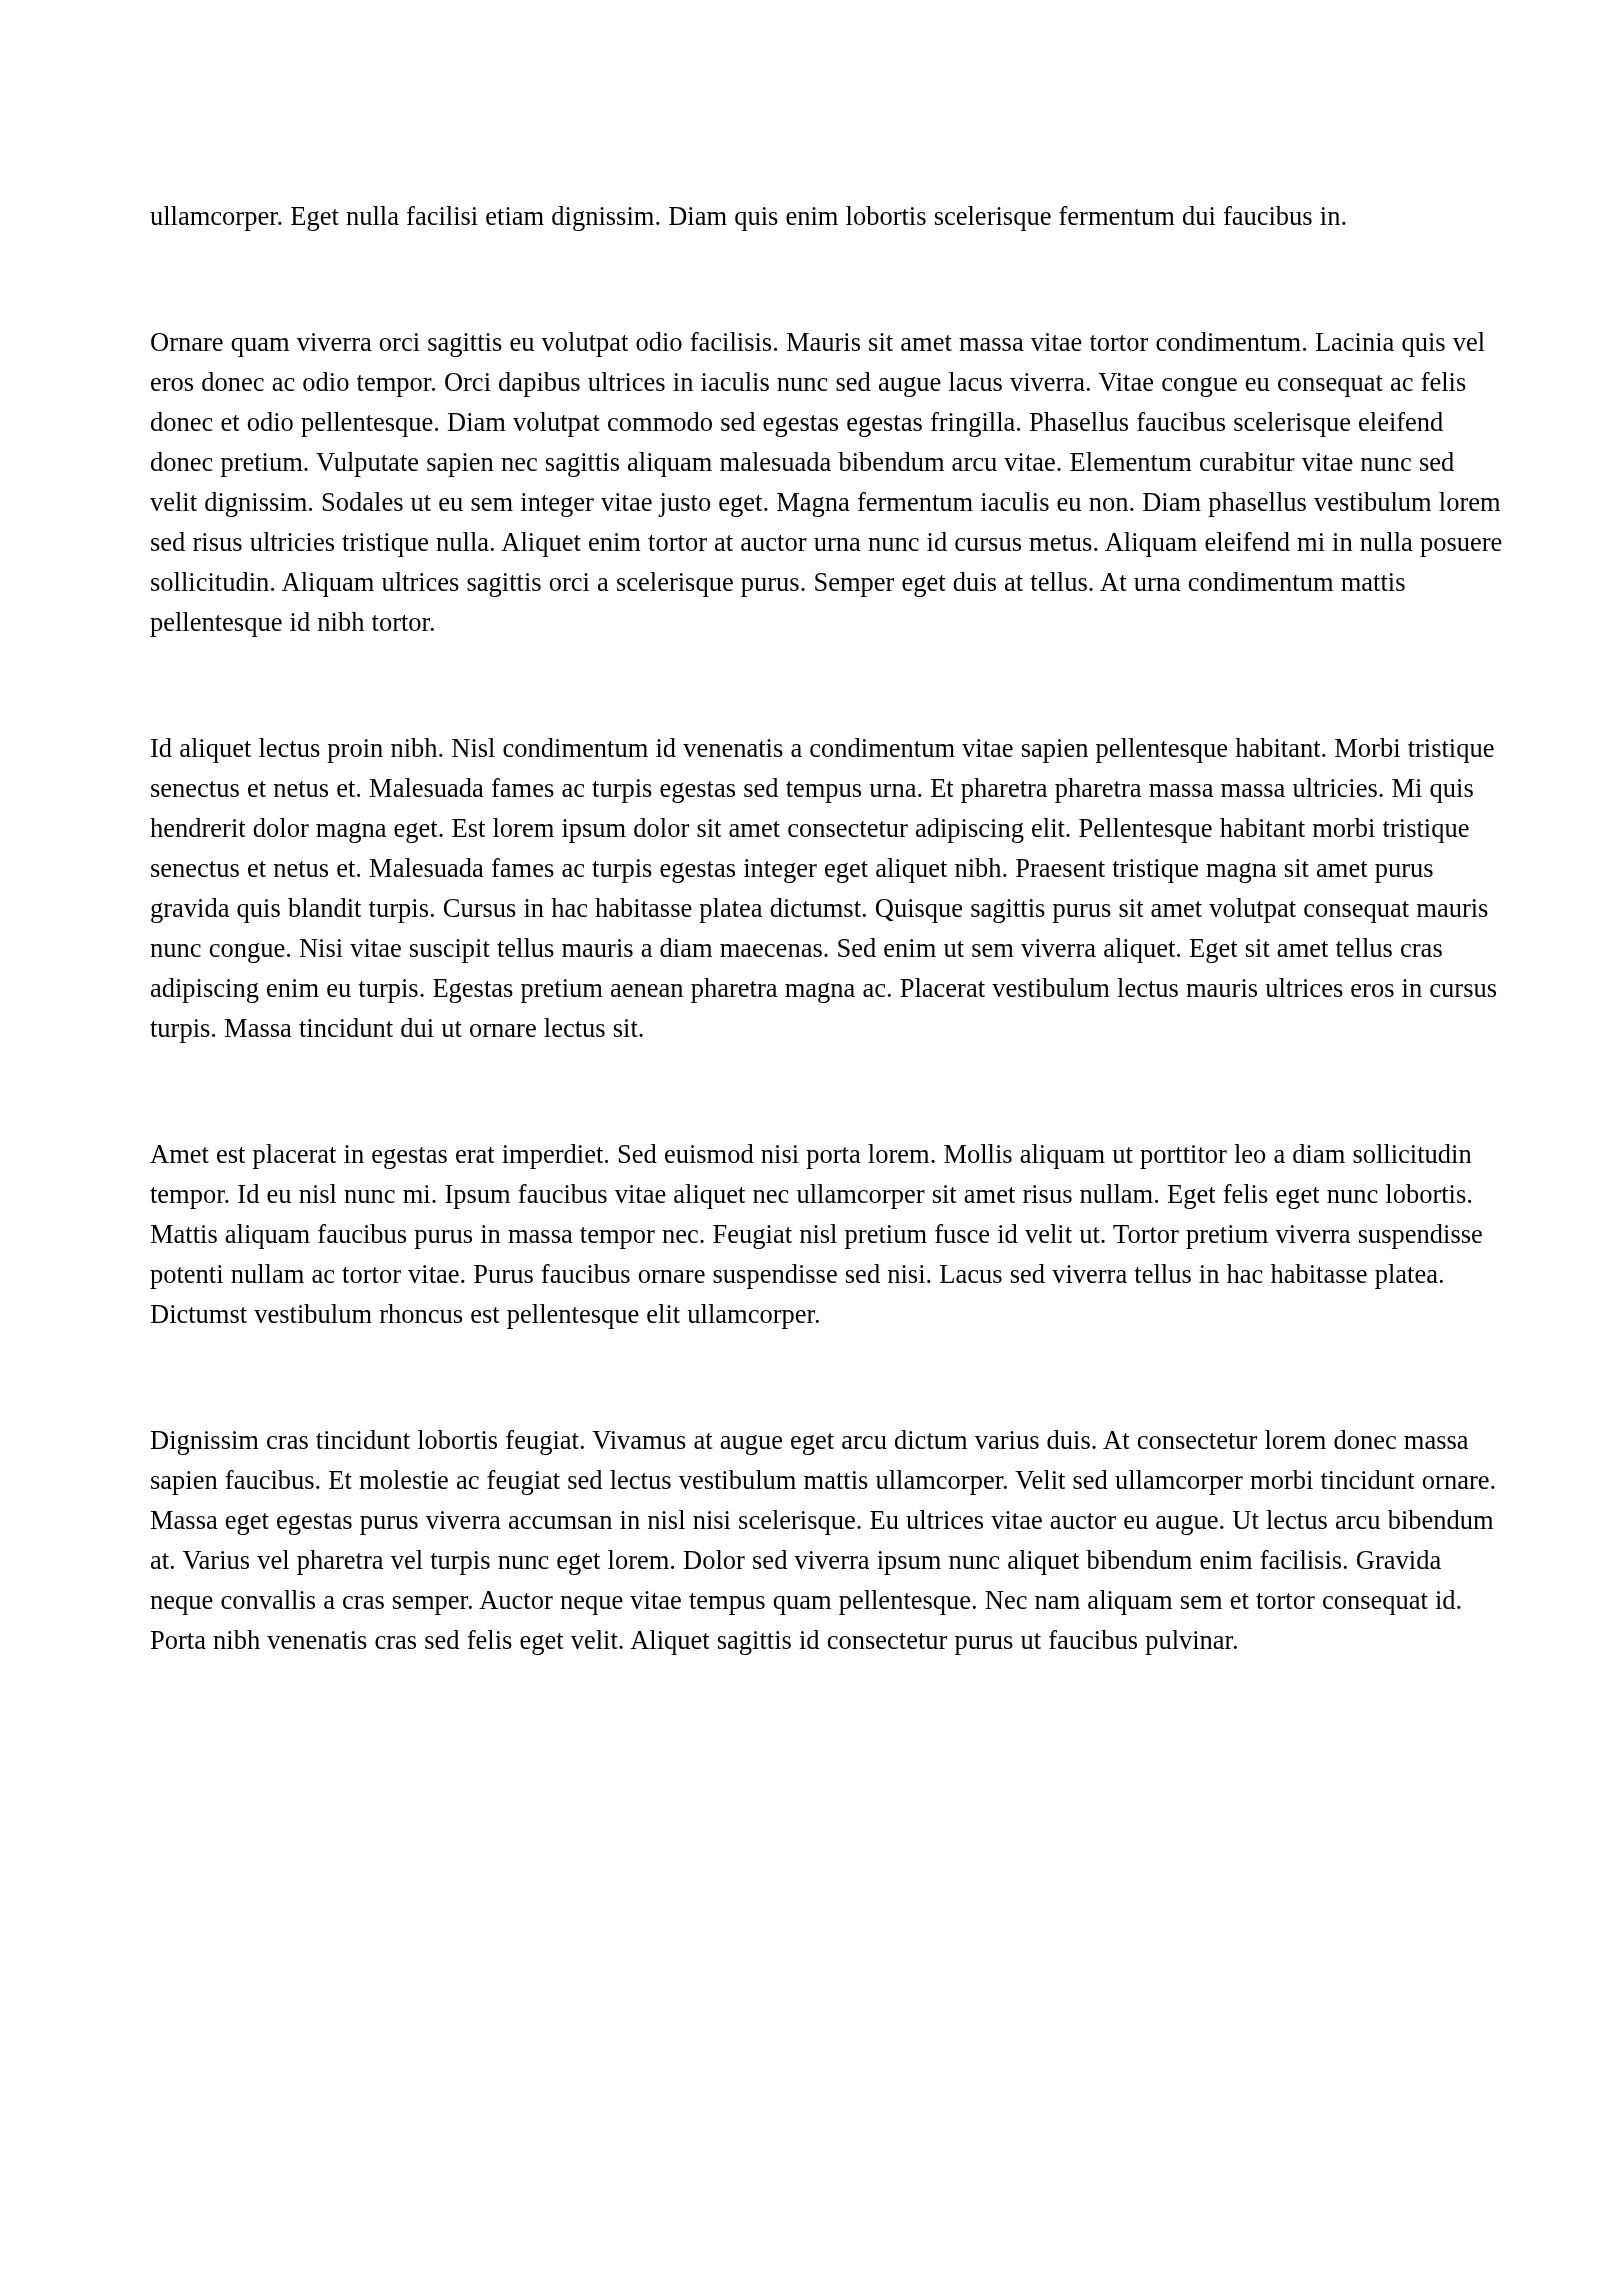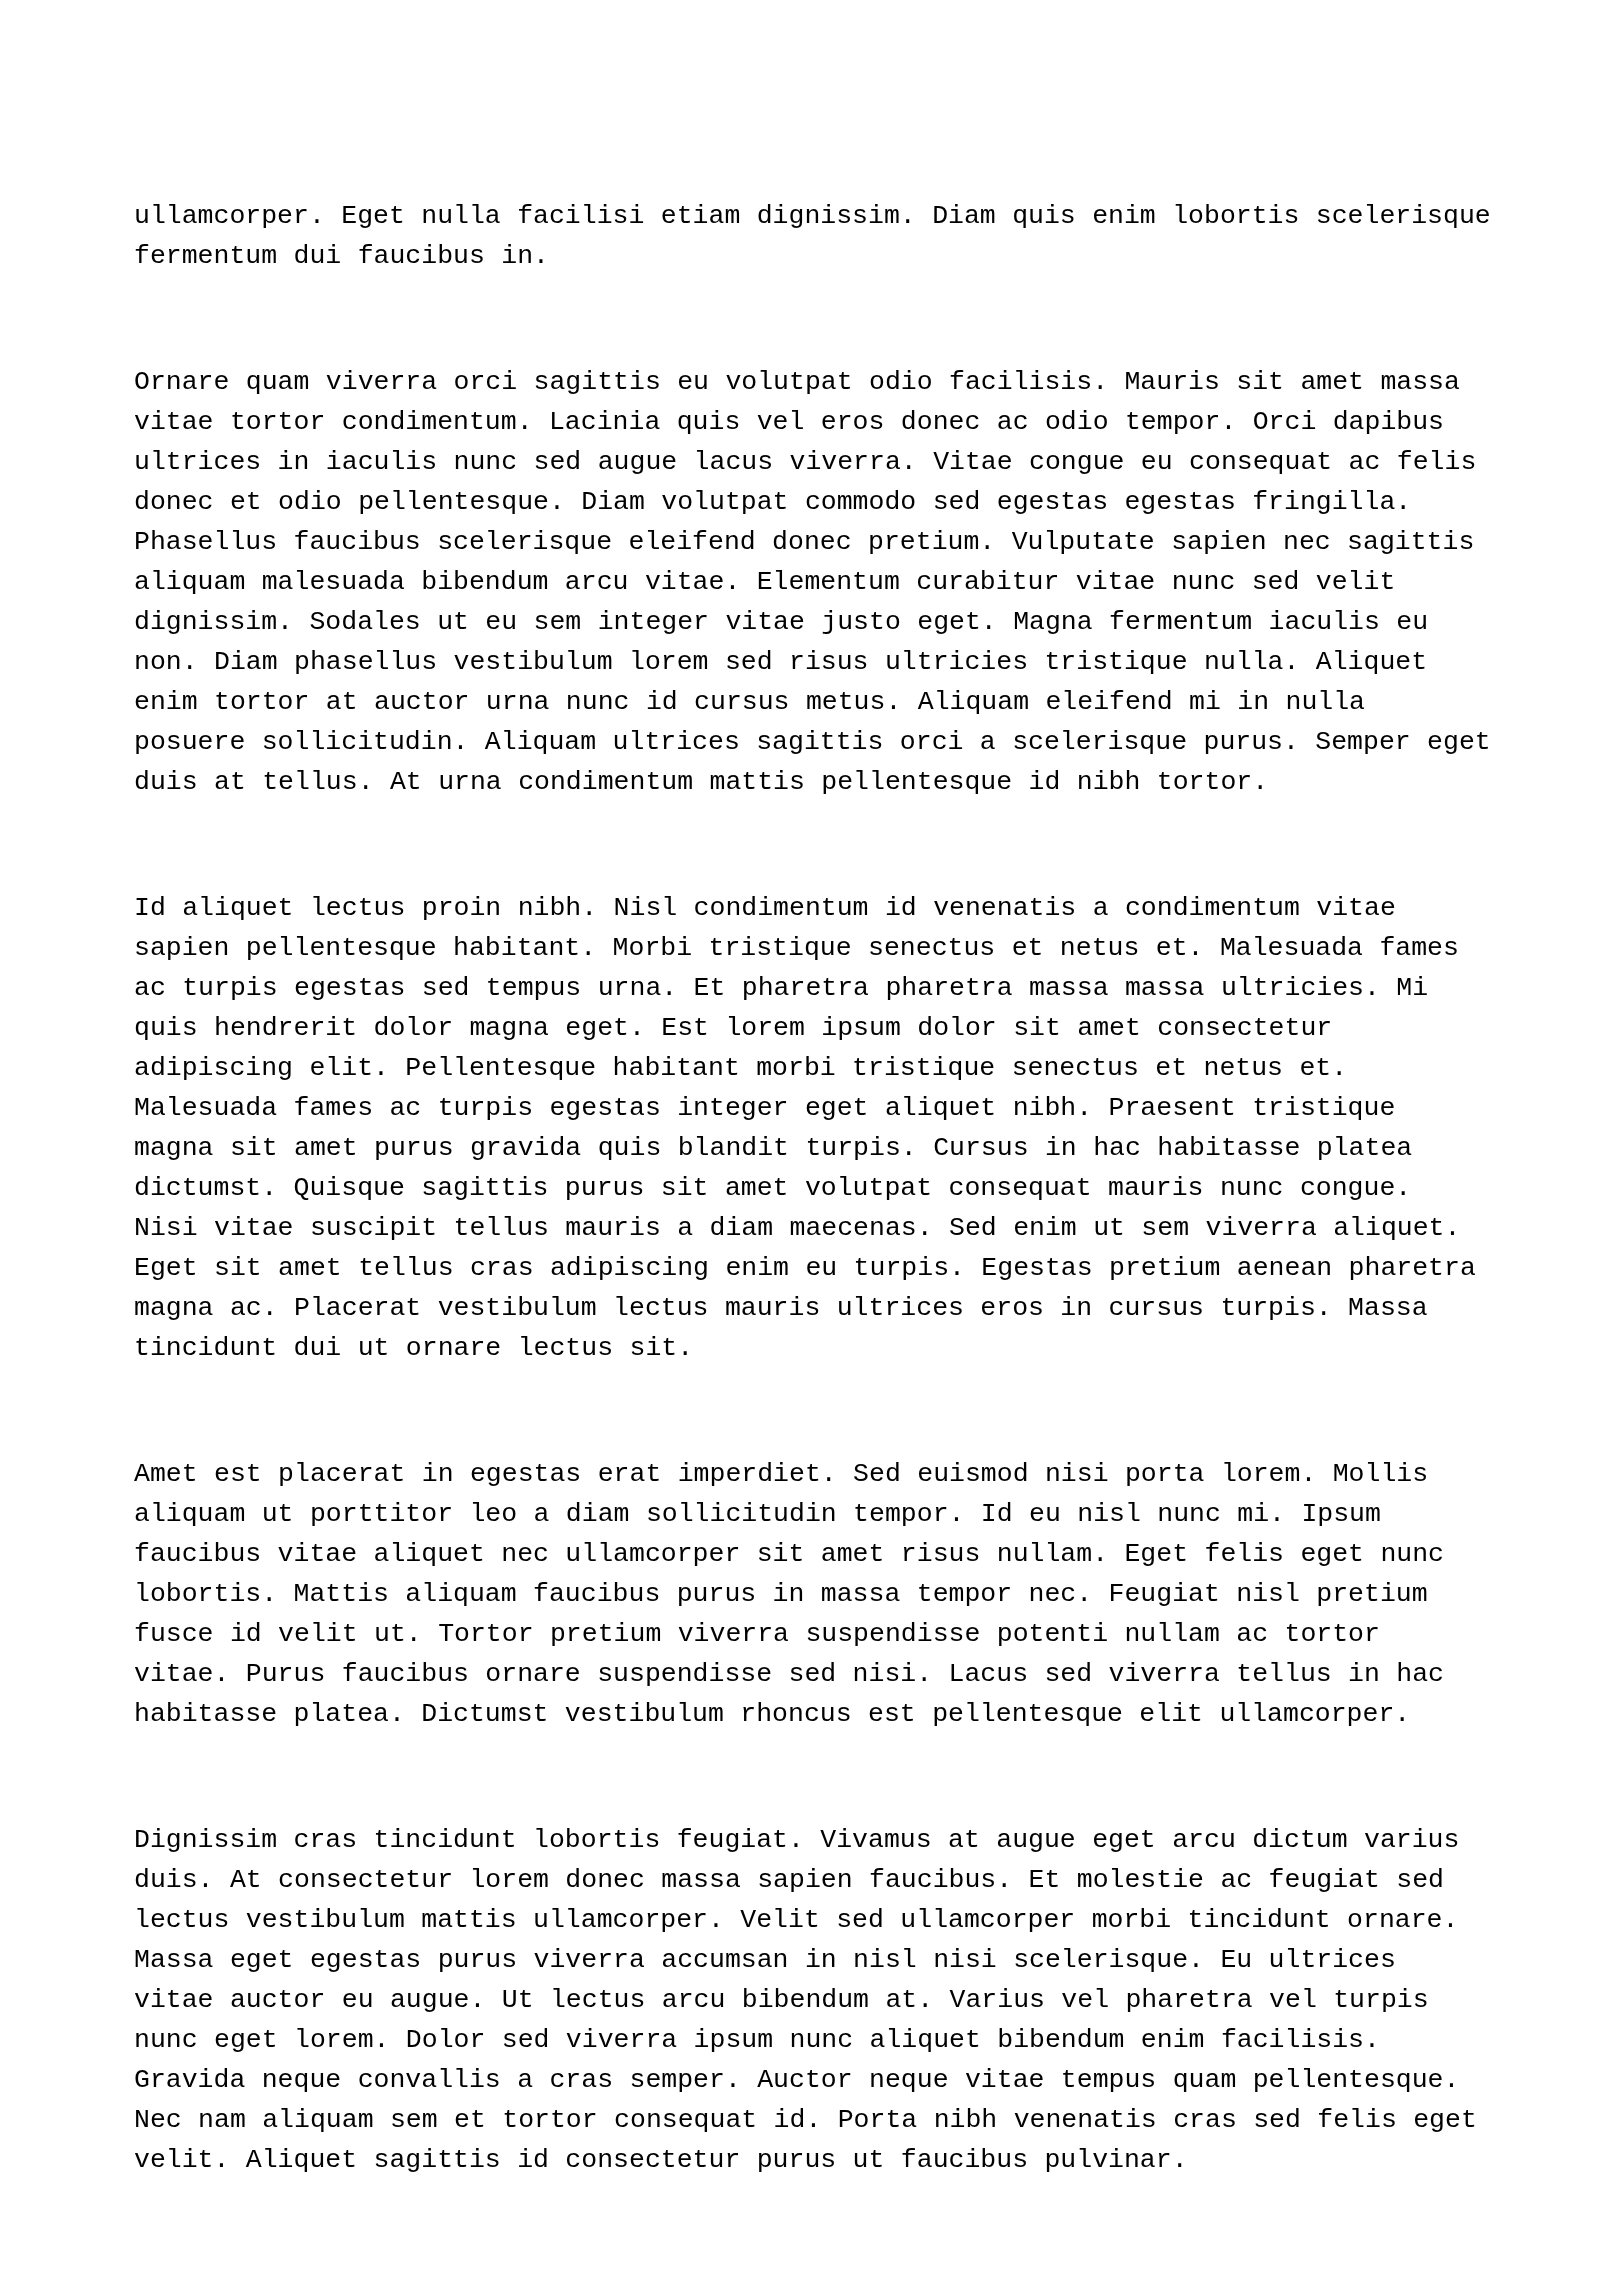--- a/index.html
+++ b/index.html
@@ -12,23 +12,23 @@
     width: 1621px;
     height: 2293px;
     margin: 0 auto;
     background: #ffffff;
     overflow: hidden;
     box-sizing: border-box;
   }
   .doc-content {
     position: absolute;
     top: 196px;
-    left: 134px;
+    left: 150px;
     width: 1357px;
-    font-family: Liberation Mono, monospace;
+    font-family: Liberation Serif, serif;
     font-size: 26.5px;
     line-height: 40px;
     color: #000000;
     text-align: left;
     letter-spacing: 0;
   }
   .doc-content p {
     margin: 0 0 86px 0;
     padding: 0;
     word-spacing: 0.5px;

